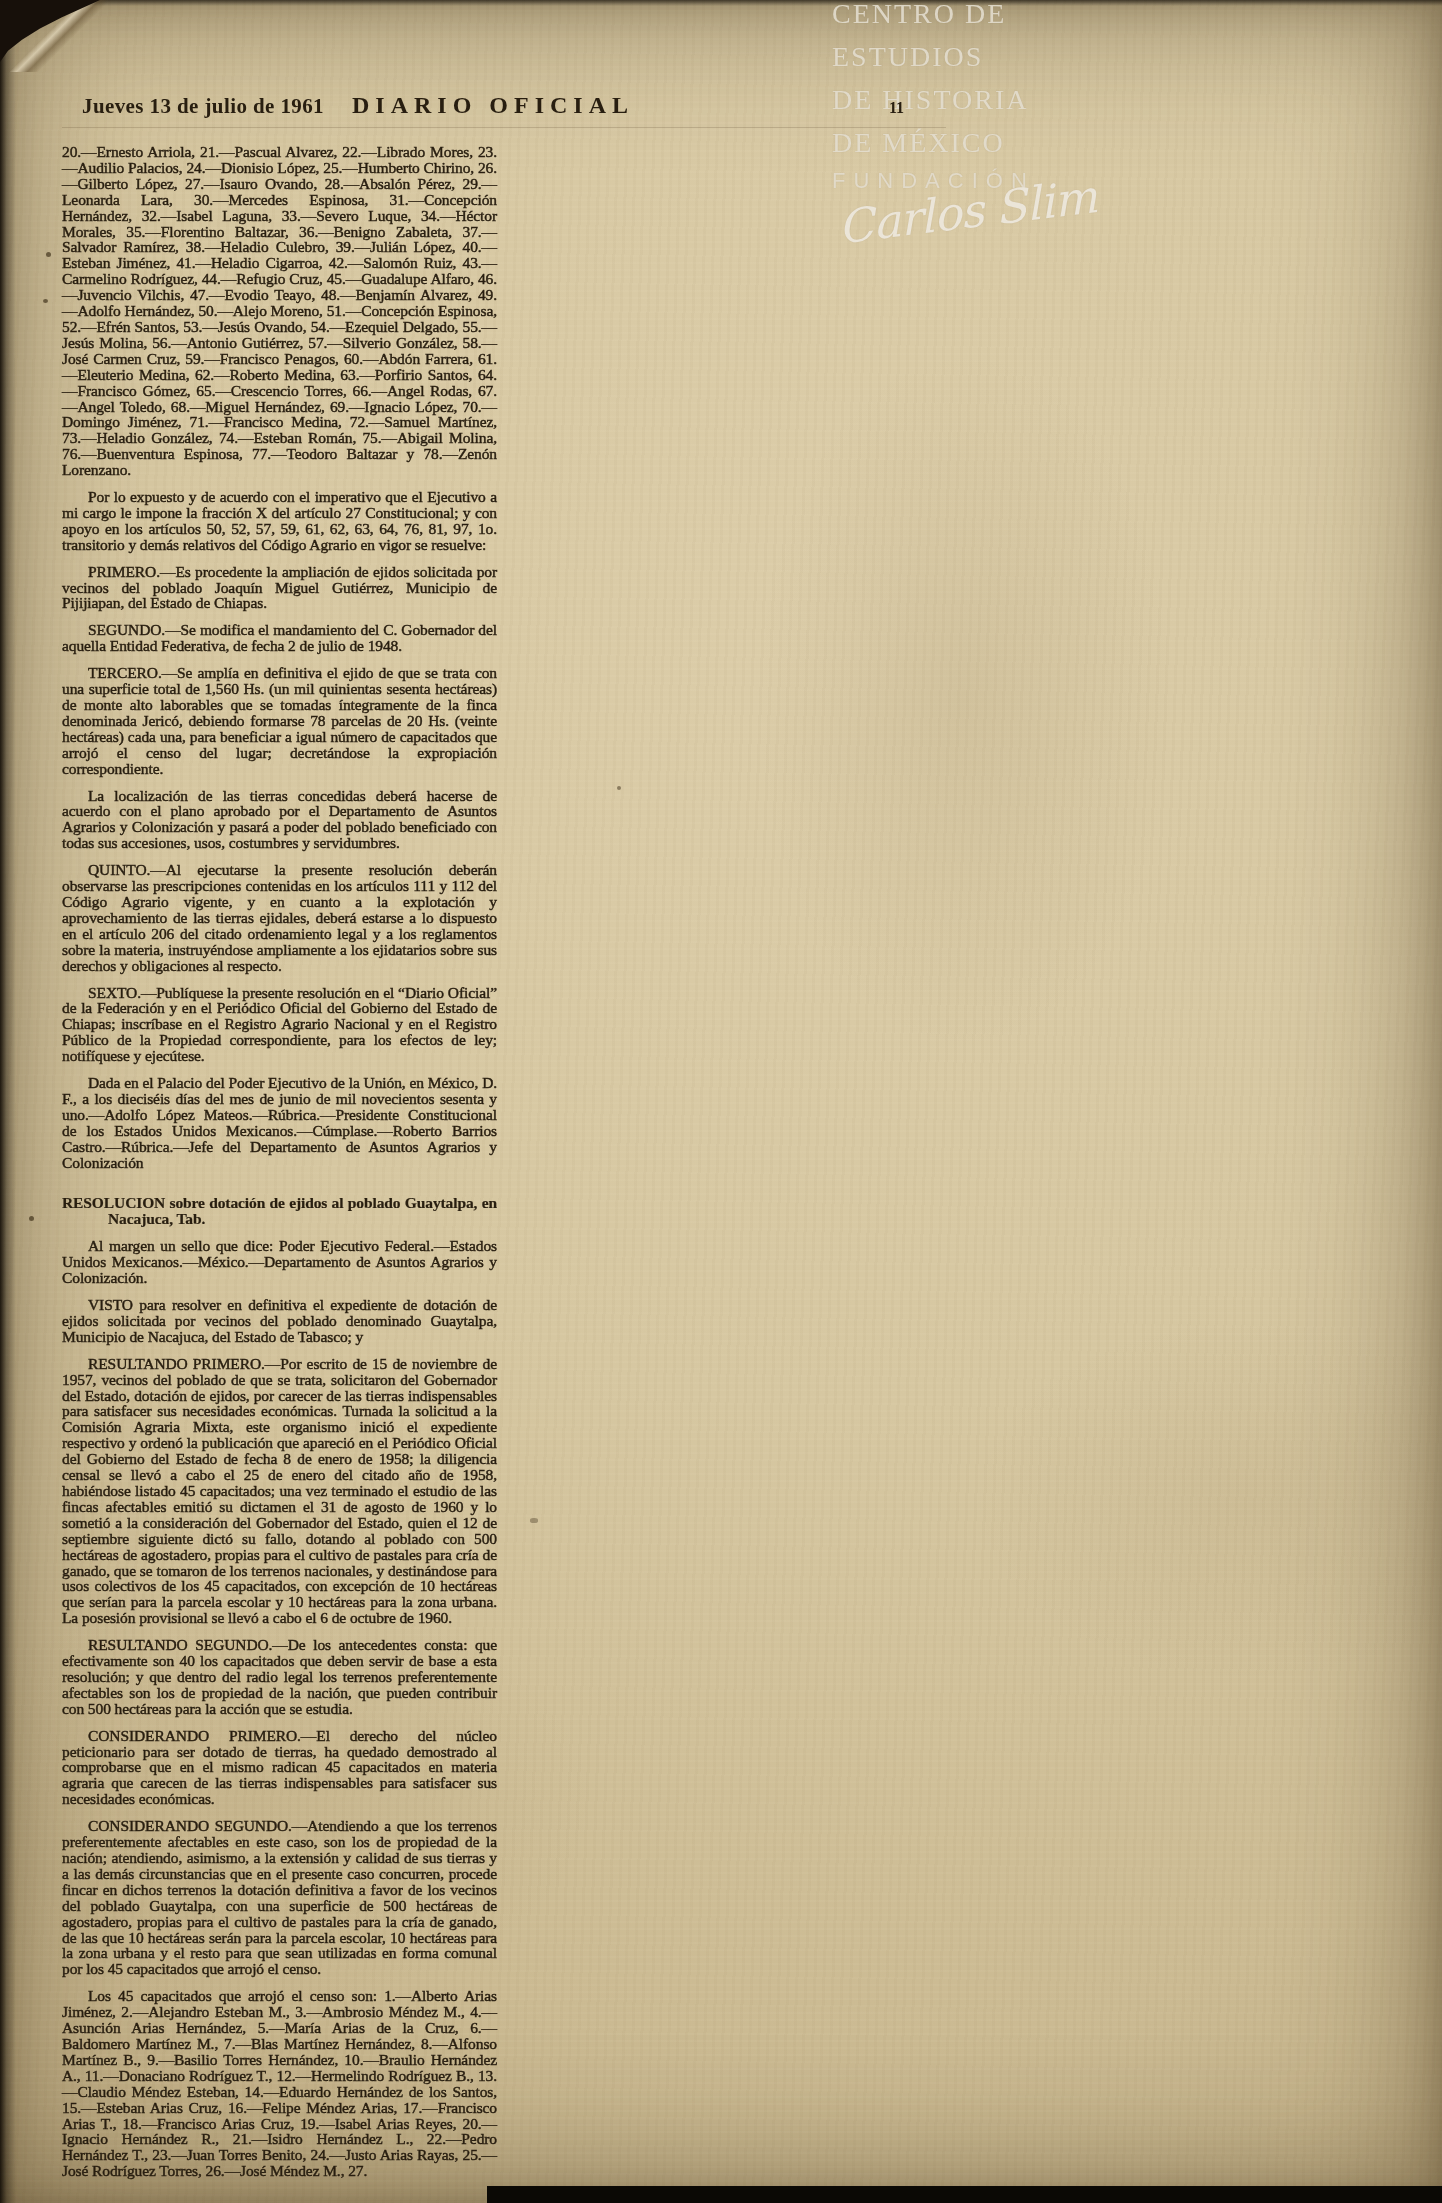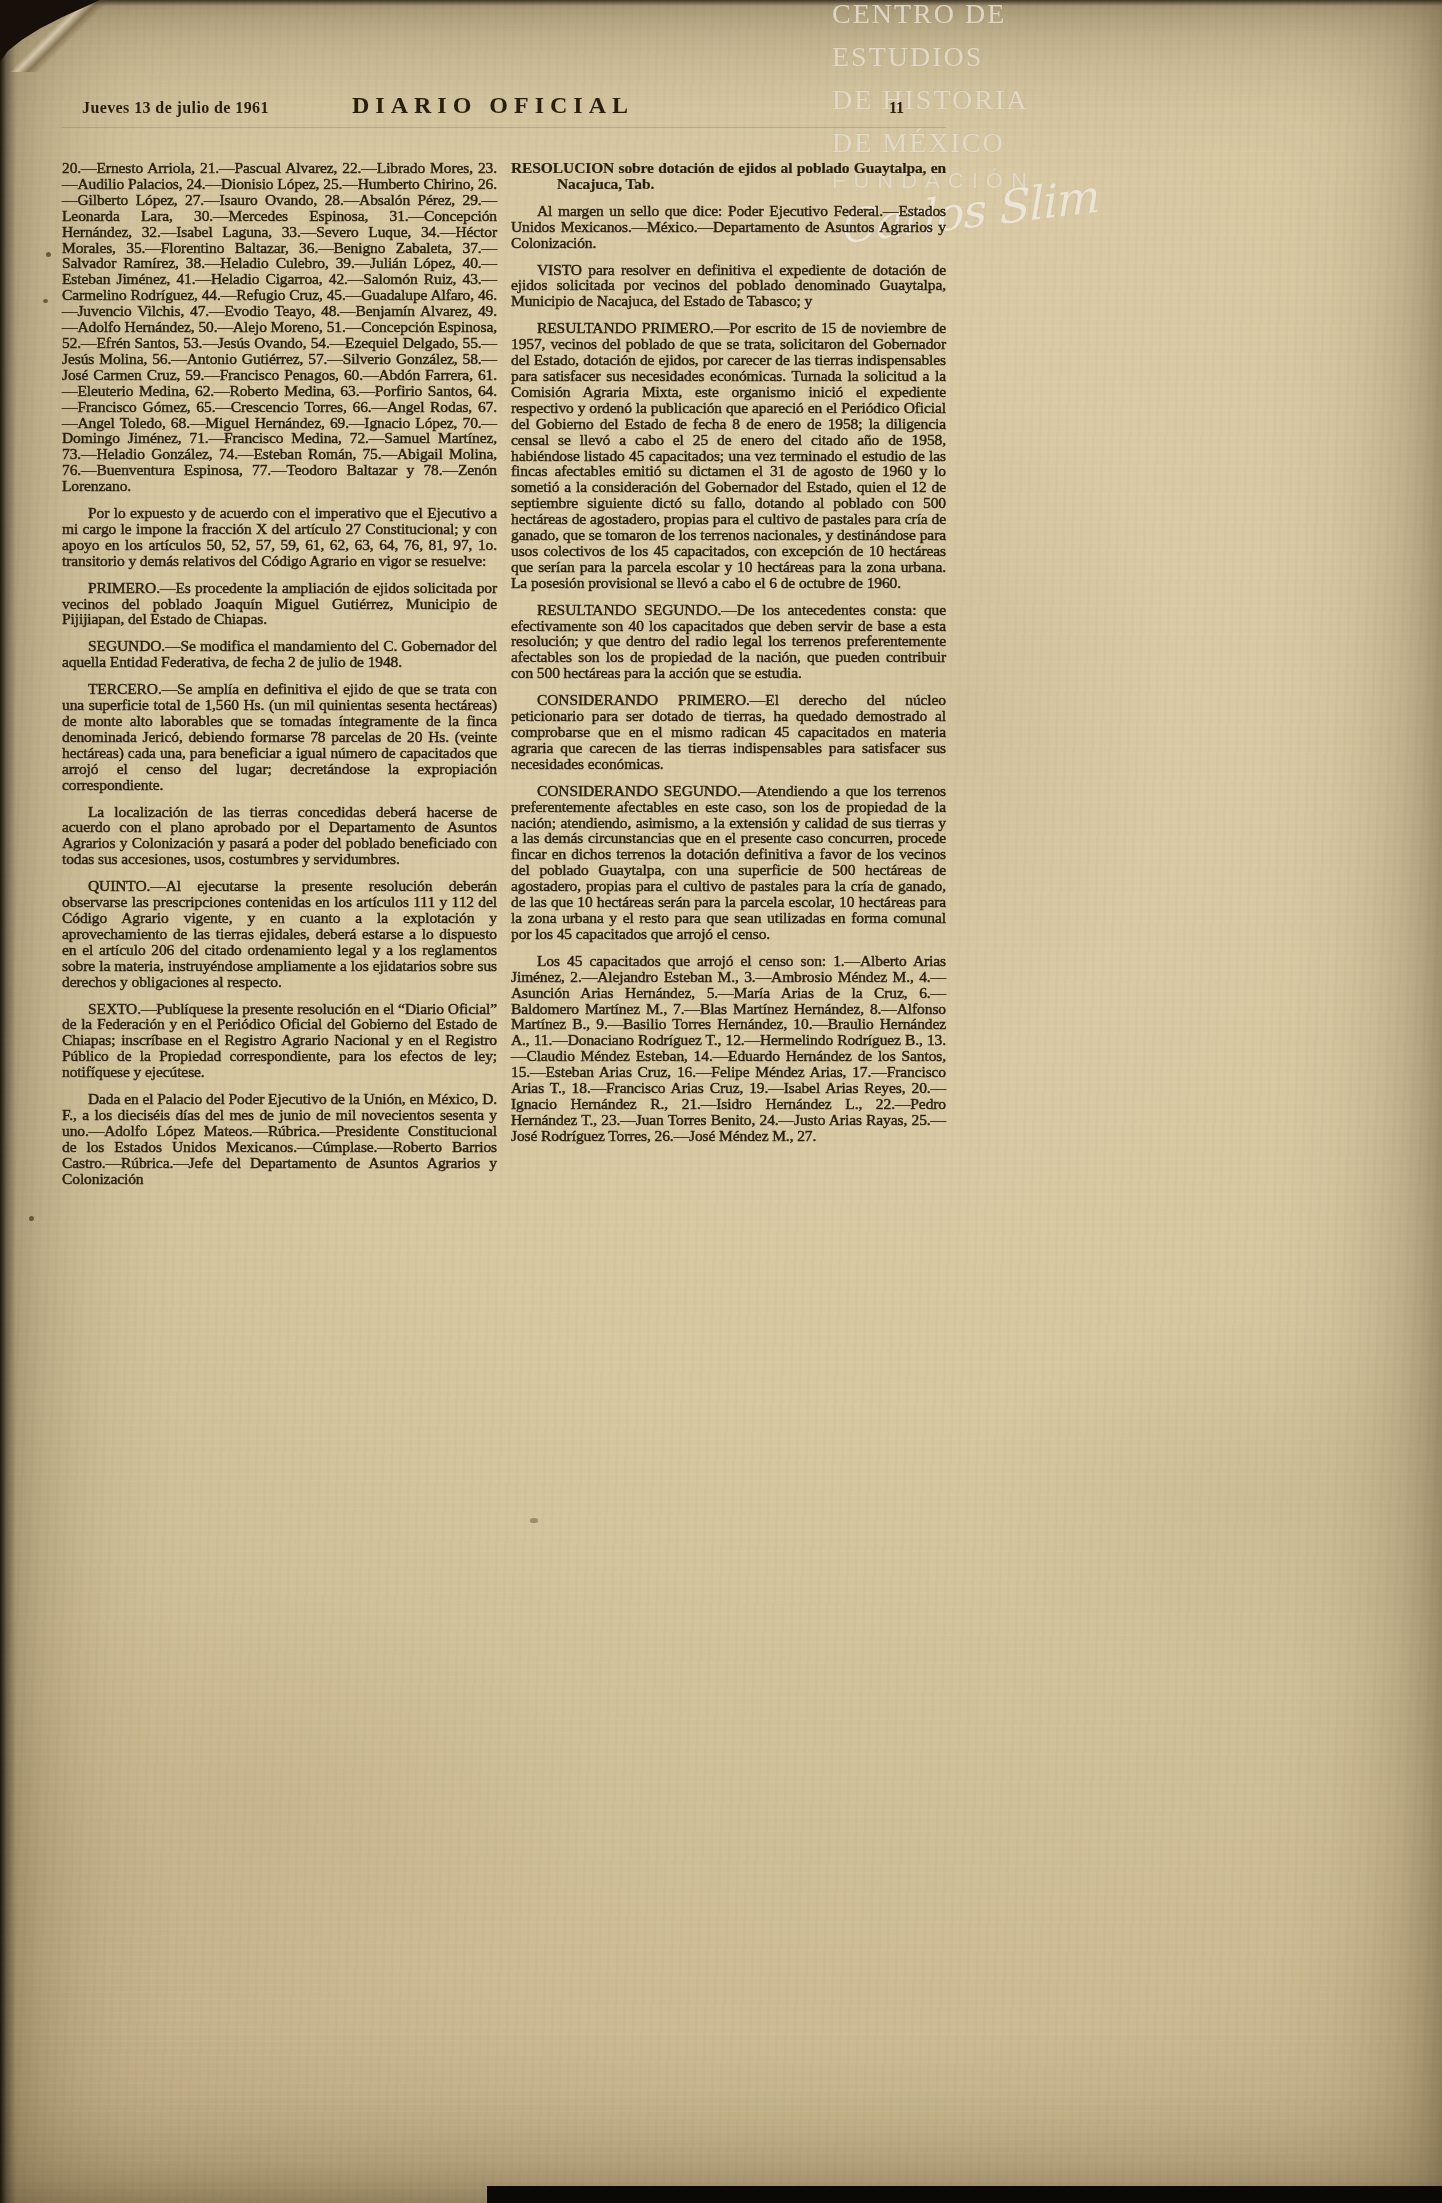--- a/index.html
+++ b/index.html
@@ -65,24 +65,24 @@
     transform:rotate(-7deg) skewX(-6deg);transform-origin:left top;
     text-shadow:0 0 1px rgba(150,128,88,.3);
     white-space:nowrap;
   }
   
   .print{position:absolute;left:62px;top:92px;width:884px;z-index:3;color:#281e10;}
   .pheader{
     display:flex;align-items:baseline;font-weight:bold;
     padding-bottom:8px;border-bottom:1px solid rgba(70,52,26,.18);
   }
-  .h-date{flex:1;font-size:16px;padding-left:20px;letter-spacing:.4px;white-space:nowrap;}
+  .h-date{flex:1;font-size:21px;padding-left:20px;letter-spacing:.4px;white-space:nowrap;}
   .h-title{flex:1;text-align:center;font-size:24px;letter-spacing:6px;white-space:nowrap;}
   .h-page{flex:1;text-align:right;font-size:16px;padding-right:42px;}
-  .cols{display:flex;gap:14px;margin-top:32px;}
+  .cols{display:flex;gap:14px;margin-top:16px;flex-direction:column;}
   .col{
     width:435px;font-size:15.5px;line-height:15.9px;text-align:justify;
     letter-spacing:-0.1px;
     -webkit-text-stroke:0.45px #281e10;
     hyphens:auto;-webkit-hyphens:auto;
   }
   .col p{margin:0 0 11px 0;text-indent:26px;}
   .col p.noind{text-indent:0;}
   .col p.hang{padding-left:46px;text-indent:-46px;font-weight:bold;-webkit-text-stroke:0.2px #281e10;}
   

